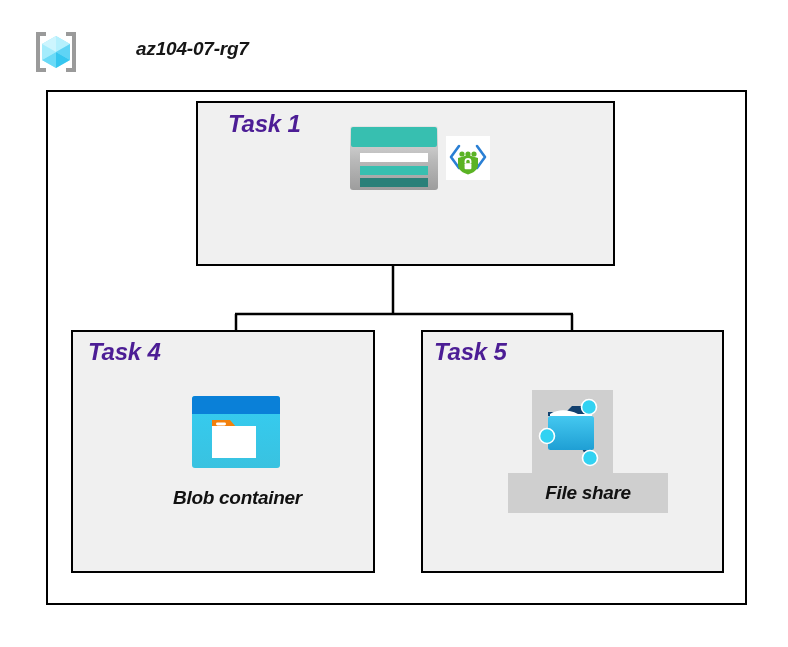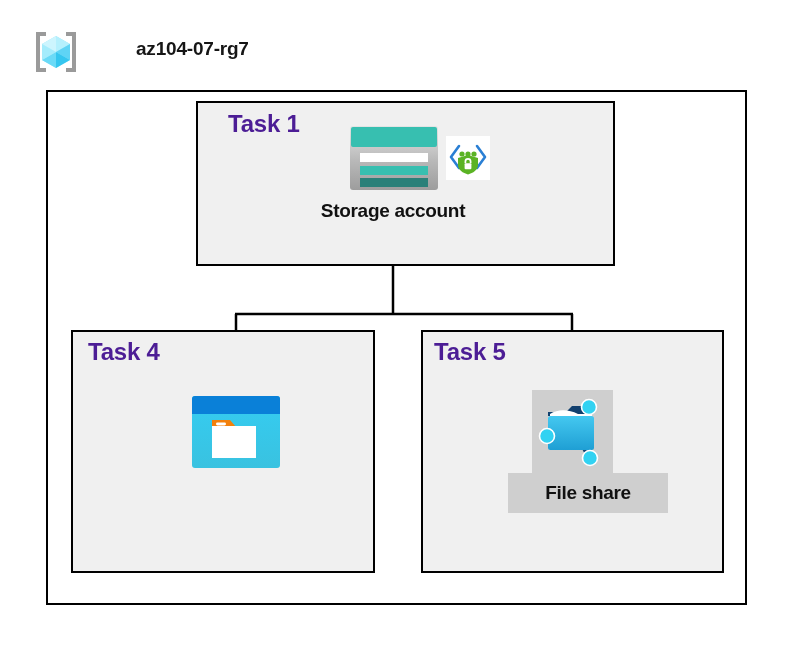--- a/index.html
+++ b/index.html
@@ -11,20 +11,21 @@
   body {
     font-family: "Liberation Sans", sans-serif;
     -webkit-font-smoothing: antialiased;
   }
   #canvas {
     position: relative;
     width: 788px;
     height: 647px;
     background: #ffffff;
     overflow: hidden;
+    font-style: italic;
   }
 
   
   #rg-header {
     position: absolute;
     left: 28px;
     top: 26px;
     width: 300px;
     height: 52px;
   }
@@ -192,21 +193,20 @@
       <circle cx="28" cy="18" r="2.6" fill="#5ab324"></circle>
 
       <path d="M22 21 L32 24 V31 C32 36 27 39 22 40.5 C17 39 12 36 12 31 V24 Z" transform="translate(0,-2)" fill="#5ab324"></path>
 
       <path d="M19.4 27.2 V25.4 A2.6 2.6 0 0 1 24.6 25.4 V27.2" fill="none" stroke="#ffffff" stroke-width="1.7"></path>
 
       <rect x="18.6" y="27.2" width="6.8" height="6" rx="1" fill="#ffffff"></rect>
     </svg>
   </div>
 
-  <div id="storage-label" class="node-label">Storage account</div>
 
   <div id="task2-box" class="task-box"></div>
   <div id="task2-label" class="task-label">Task 4</div>
 
   <div id="blob-icon">
     <svg viewBox="0 0 88 72" width="88" height="72">
       <defs>
         <linearGradient id="gradBlobBody" x1="0" y1="0" x2="0" y2="1">
           <stop offset="0%" stop-color="#35cdf2"></stop>
           <stop offset="100%" stop-color="#39c2e0"></stop>
@@ -218,20 +218,21 @@
       <rect x="0" y="0" width="88" height="17" rx="3" fill="#0a80d8"></rect>
       <rect x="0" y="12" width="88" height="6" fill="#0a80d8"></rect>
 
       <path d="M20 24 H38 L44 31 H20 Z" fill="#f2800c"></path>
       <rect x="24" y="26.5" width="10" height="3" rx="1.4" fill="#ffffff"></rect>
 
       <rect x="20" y="30" width="44" height="32" fill="#ffffff"></rect>
     </svg>
   </div>
 
+  <div id="blob-label" class="node-label">Blob container</div>
 
   <div id="task3-box" class="task-box"></div>
   <div id="task3-label" class="task-label">Task 5</div>
 
   <div id="fileshare-highlight"></div>
 
   <div id="fileshare-icon">
     <svg viewBox="0 0 78 80" width="78" height="80">
       <defs>
         <linearGradient id="gradFolder" x1="0" y1="0" x2="0" y2="1">

